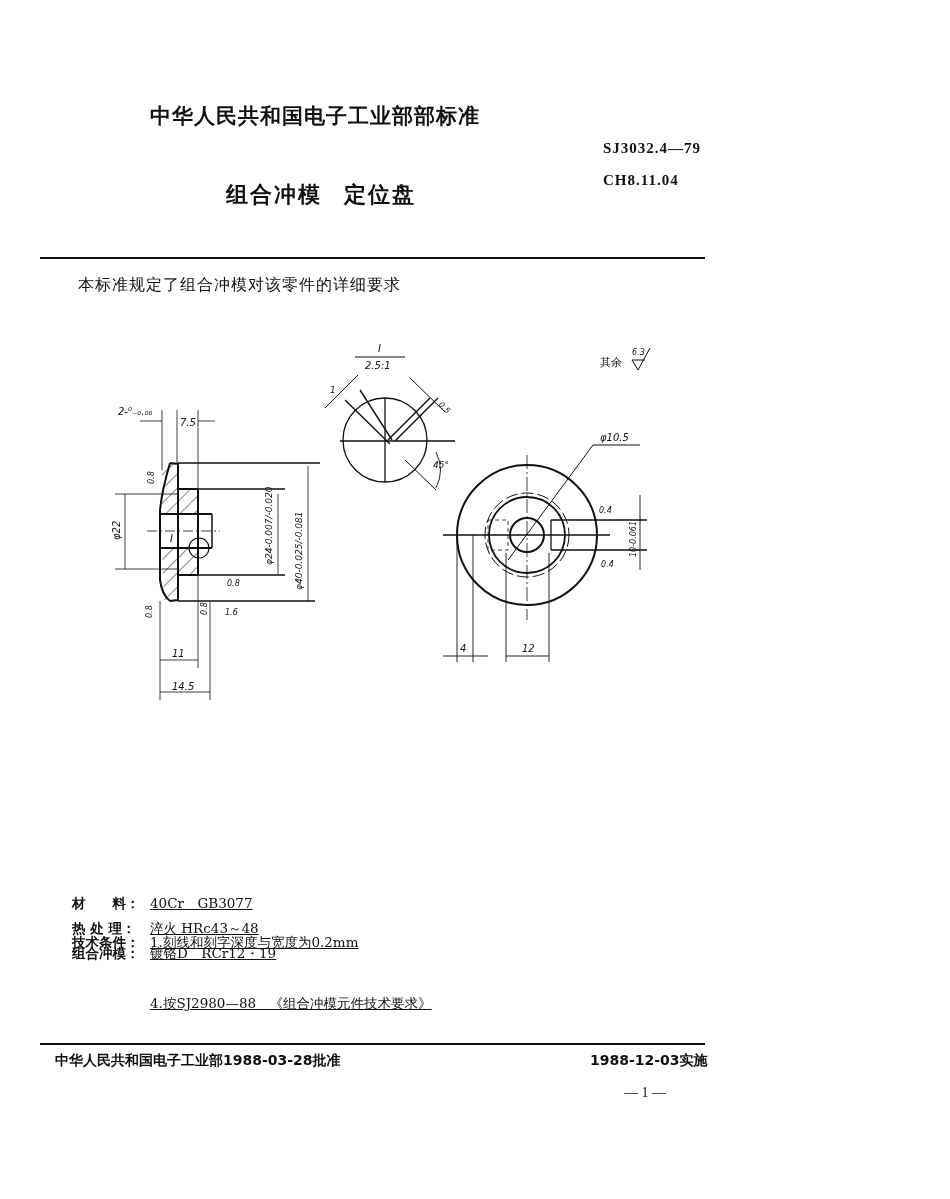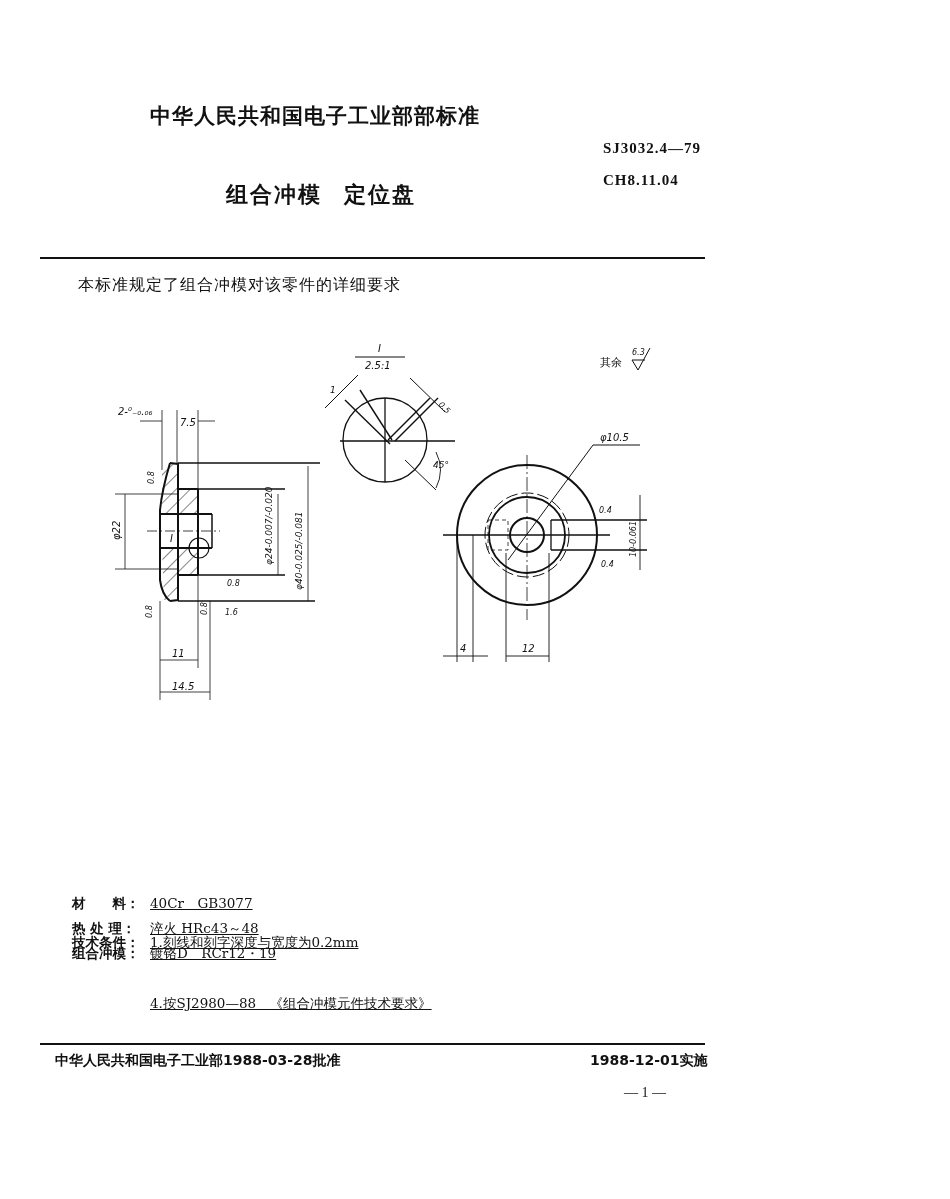--- a/index.html
+++ b/index.html
@@ -167,14 +167,14 @@
 <div class="abs spec" style="top:934px;">
   <span class="lbl">技术条件：</span><span class="val">1.刻线和刻字深度与宽度为0.2mm</span>
 </div>
 <div class="abs spec" style="top:995px;">
   <span class="lbl"></span><span class="val">4.按SJ2980—88　《组合冲模元件技术要求》</span>
 </div>
 
 <div class="abs rule" style="left:40px; top:1043px; width:665px;"></div>
 
 <div class="abs footer-left">中华人民共和国电子工业部1988-03-28批准</div>
-<div class="abs footer-right">1988-12-01实施</div>
+<div class="abs footer-right">1988-12-03实施</div>
 <div class="abs page-num">— 1 —</div>
 
 </body></html>

